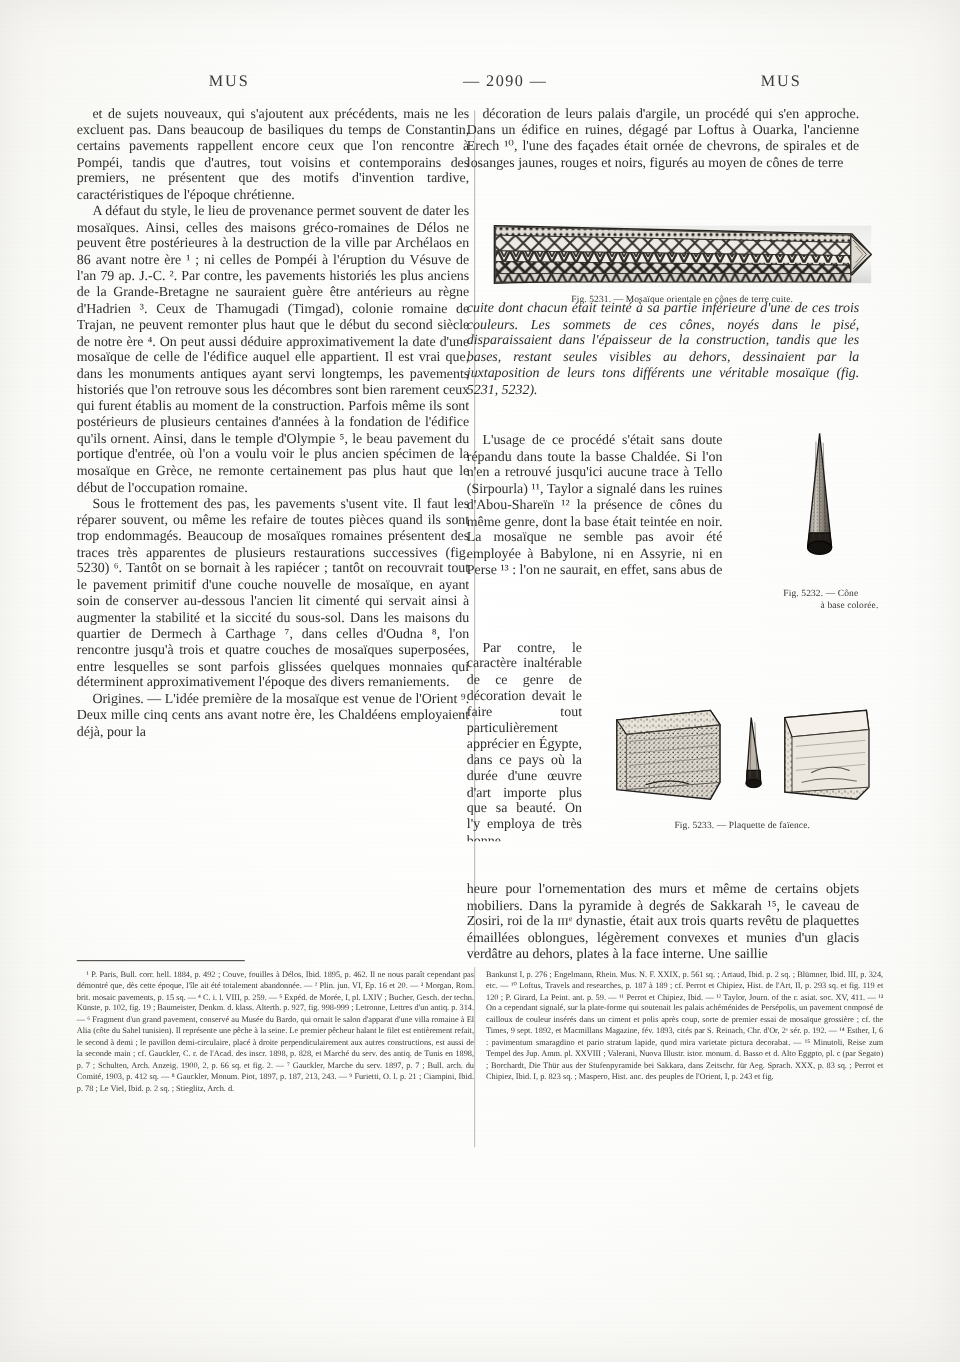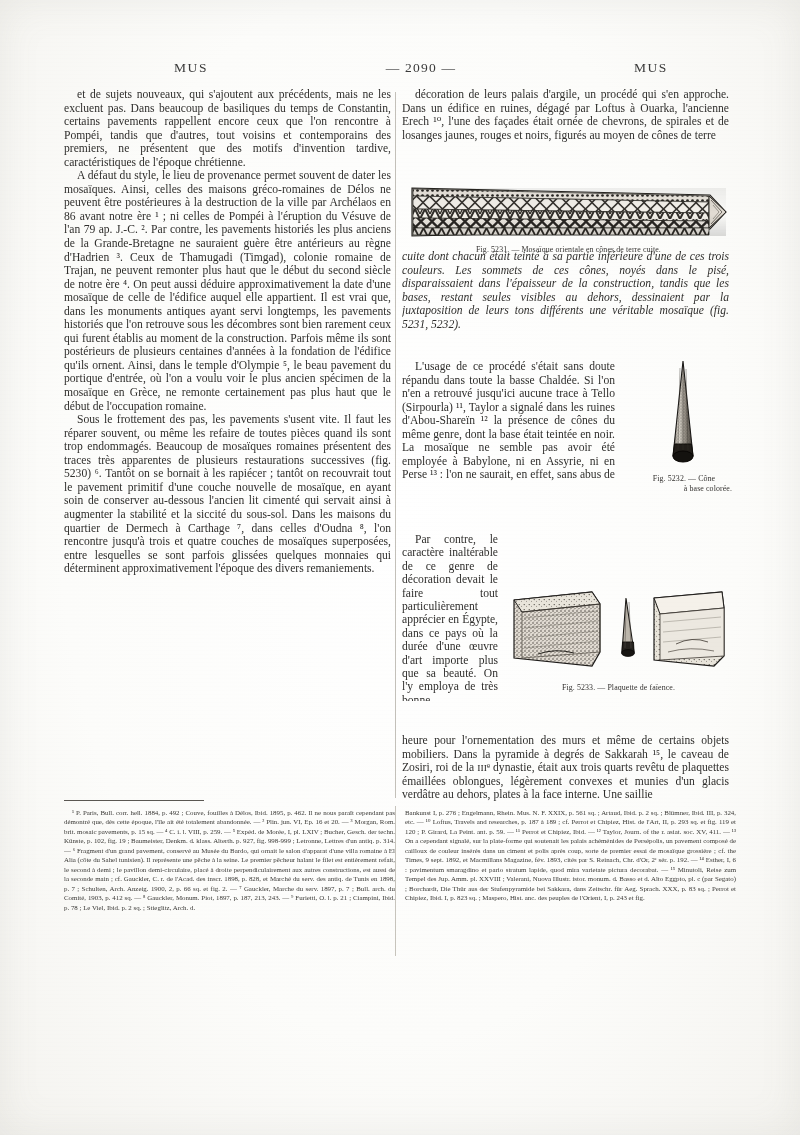--- a/index.html
+++ b/index.html
@@ -40,21 +40,21 @@
 
   
   .col{
     position:absolute;top:88px;width:327px;
     font-size:11.6px;line-height:13.55px;
     text-align:justify;
     color:#2f2e2c;
     -webkit-hyphens:none;hyphens:none;
   }
   .col-left{left:64px;}
-  .col-right{left:402px;}
+  .col-right{left:389px;}
   .col p{margin:0;text-indent:13px;}
   .col p.noind{text-indent:0;}
 
   
   .colrule{
     position:absolute;left:395px;top:92px;width:1px;height:706px;
     background:#b9b5ad;opacity:.85;
   }
 
   
@@ -65,21 +65,21 @@
 
   
   .fig5231{position:absolute;left:405px;top:183px;width:327px;}
   .fig5231 .art{height:59px;width:318px;margin:0 auto;}
 
   
   .fig5232{
     position:absolute;left:636px;top:360px;width:96px;
   }
   .fig5232 .art{height:110px;width:44px;margin:0 auto;}
-  .fig5232 .fig-caption{margin-top:4px;}
+  .fig5232 .fig-caption{margin-top:20px;}
 
   
   .fig5233{position:absolute;left:505px;top:578px;width:227px;}
   .fig5233 .art{height:102px;width:222px;margin:0 auto;}
 
   
   .narrow-right{width:213px;}
   .narrow-left{width:96px;}
 
   
@@ -113,20 +113,21 @@
     <span class="rh-mid">— 2090 —</span>
     <span class="rh-r">MUS</span>
   </div>
 
   <div class="colrule"></div>
 
   <div class="col col-left">
     <p>et de sujets nouveaux, qui s'ajoutent aux précédents, mais ne les excluent pas. Dans beaucoup de basiliques du temps de Constantin, certains pavements rappellent encore ceux que l'on rencontre à Pompéi, tandis que d'autres, tout voisins et contemporains des premiers, ne présentent que des motifs d'invention tardive, caractéristiques de l'époque chrétienne.</p>
     <p>A défaut du style, le lieu de provenance permet souvent de dater les mosaïques. Ainsi, celles des maisons gréco-romaines de Délos ne peuvent être postérieures à la destruction de la ville par Archélaos en 86 avant notre ère ¹ ; ni celles de Pompéi à l'éruption du Vésuve de l'an 79 ap. J.-C. ². Par contre, les pavements historiés les plus anciens de la Grande-Bretagne ne sauraient guère être antérieurs au règne d'Hadrien ³. Ceux de Thamugadi (Timgad), colonie romaine de Trajan, ne peuvent remonter plus haut que le début du second siècle de notre ère ⁴. On peut aussi déduire approximativement la date d'une mosaïque de celle de l'édifice auquel elle appartient. Il est vrai que, dans les monuments antiques ayant servi longtemps, les pavements historiés que l'on retrouve sous les décombres sont bien rarement ceux qui furent établis au moment de la construction. Parfois même ils sont postérieurs de plusieurs centaines d'années à la fondation de l'édifice qu'ils ornent. Ainsi, dans le temple d'Olympie ⁵, le beau pavement du portique d'entrée, où l'on a voulu voir le plus ancien spécimen de la mosaïque en Grèce, ne remonte certainement pas plus haut que le début de l'occupation romaine.</p>
     <p>Sous le frottement des pas, les pavements s'usent vite. Il faut les réparer souvent, ou même les refaire de toutes pièces quand ils sont trop endommagés. Beaucoup de mosaïques romaines présentent des traces très apparentes de plusieurs restaurations successives (fig. 5230) ⁶. Tantôt on se bornait à les rapiécer ; tantôt on recouvrait tout le pavement primitif d'une couche nouvelle de mosaïque, en ayant soin de conserver au-dessous l'ancien lit cimenté qui servait ainsi à augmenter la stabilité et la siccité du sous-sol. Dans les maisons du quartier de Dermech à Carthage ⁷, dans celles d'Oudna ⁸, l'on rencontre jusqu'à trois et quatre couches de mosaïques superposées, entre lesquelles se sont parfois glissées quelques monnaies qui déterminent approximativement l'époque des divers remaniements.</p>
+    <p>Origines. — L'idée première de la mosaïque est venue de l'Orient ⁹. Deux mille cinq cents ans avant notre ère, les Chaldéens employaient déjà, pour la</p>
   </div>
 
   <div class="col col-right" style="height:78px;overflow:hidden;">
     <p>décoration de leurs palais d'argile, un procédé qui s'en approche. Dans un édifice en ruines, dégagé par Loftus à Ouarka, l'ancienne Erech ¹⁰, l'une des façades était ornée de chevrons, de spirales et de losanges jaunes, rouges et noirs, figurés au moyen de cônes de terre</p>
   </div>
 
   <div class="fig5231">
     <div class="art hatch">
       <svg viewBox="0 0 318 59" width="318" height="59" xmlns="http://www.w3.org/2000/svg">
         <defs>

